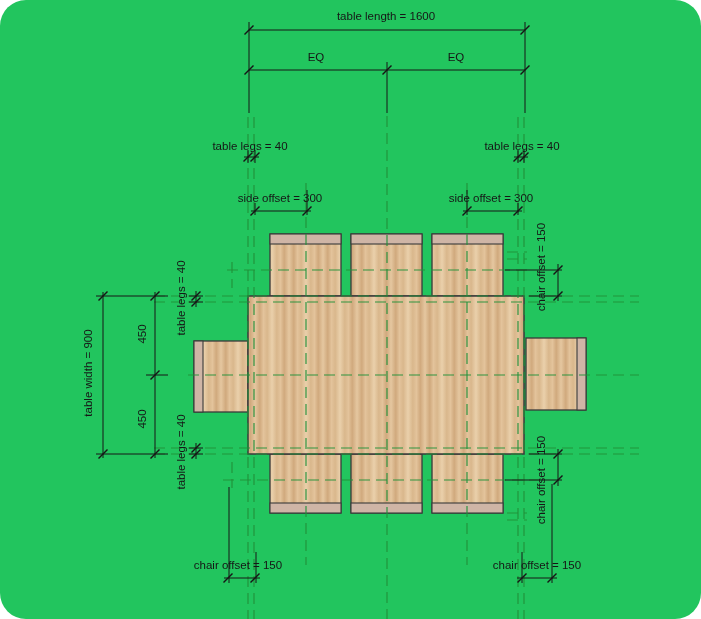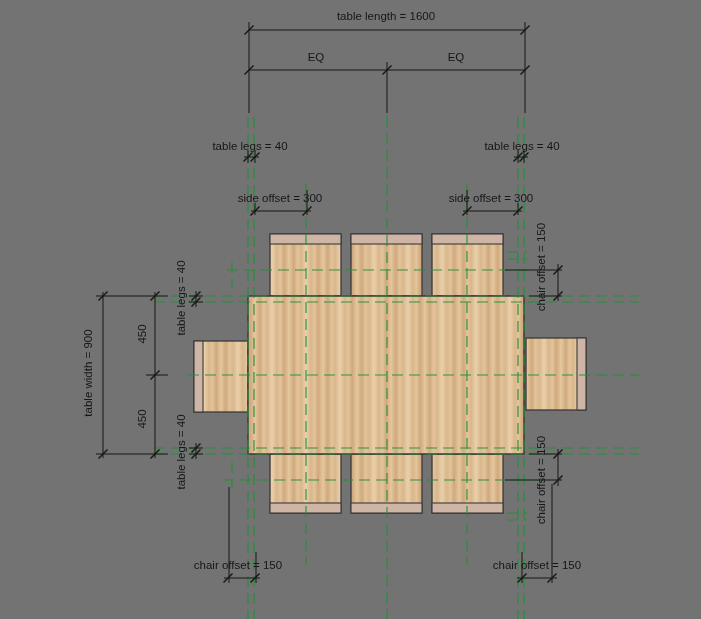--- a/index.html
+++ b/index.html
@@ -4,21 +4,21 @@
 <style>
   html,body{margin:0;padding:0;}
   body{width:701px;height:619px;overflow:hidden;font-family:"Liberation Sans",sans-serif;}
   #stage{position:relative;width:701px;height:619px;}
   svg{display:block;}
   svg text{font-family:"Liberation Sans","DejaVu Sans",sans-serif;font-size:11.5px;}
 </style>
 </head>
 <body>
 
-<div id="stage" style="background: #737373;">
+<div id="stage" style="background: #22c55e; border-radius: 26px;">
     <svg width="701" height="619" viewBox="0 0 701 619">
       <defs>
         <linearGradient id="woodGrain" gradientUnits="userSpaceOnUse" x1="0" y1="0" x2="17" y2="0" spreadMethod="reflect">
           <stop offset="0" stop-color="#ead0ab"></stop>
           <stop offset="0.28" stop-color="#d9b78c"></stop>
           <stop offset="0.5" stop-color="#e3c39b"></stop>
           <stop offset="0.72" stop-color="#d0a97d"></stop>
           <stop offset="1" stop-color="#e5c7a0"></stop>
         </linearGradient>
       </defs>

